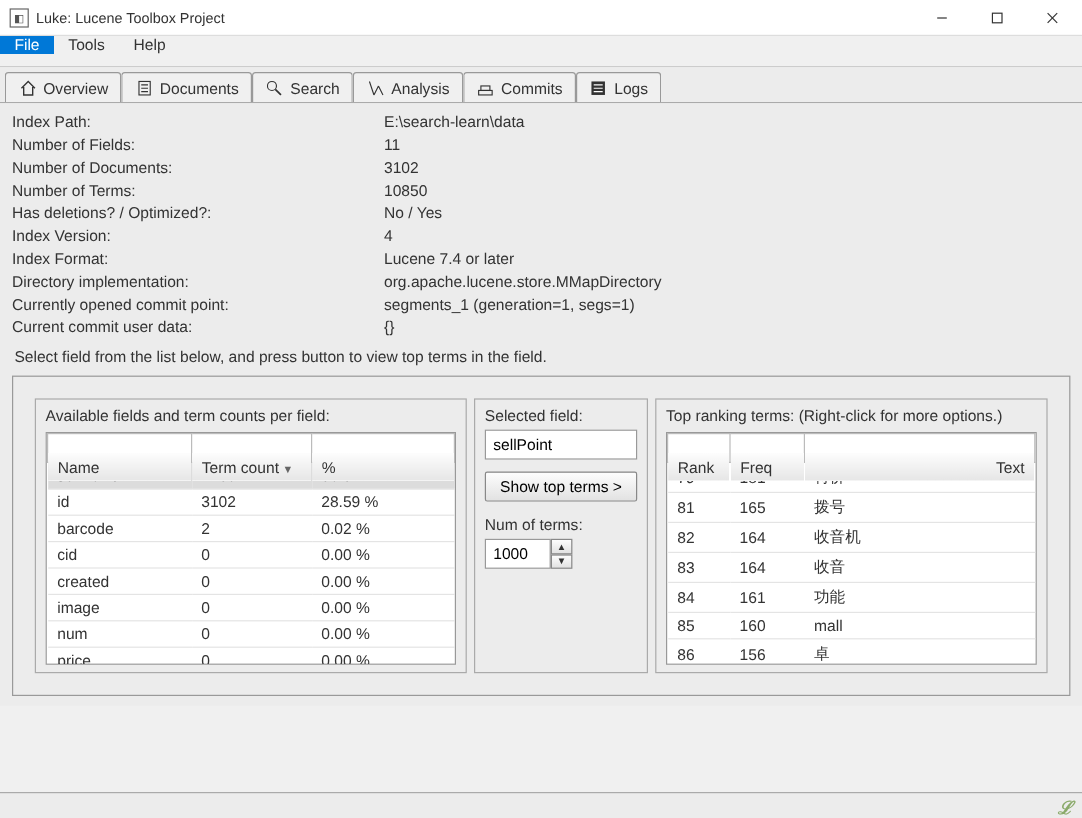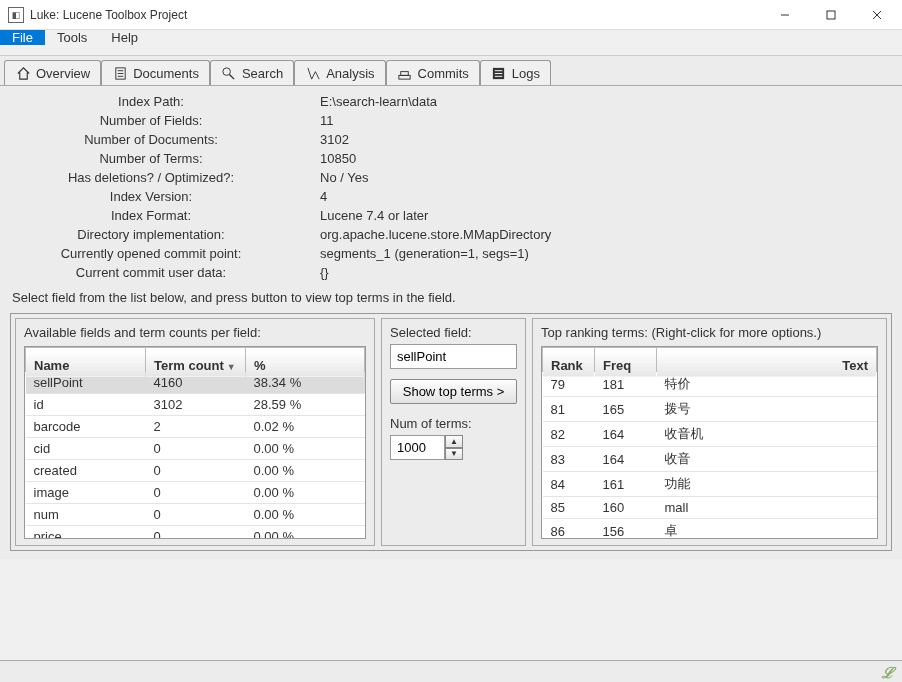--- a/index.html
+++ b/index.html
@@ -21,43 +21,43 @@
 .tabbar { background: #ececec; padding: 4px 4px 0 4px; border-bottom: 1px solid #aaa; display: flex; align-items: flex-end; gap: 0; text-align: right; }
 .tab { display: flex; align-items: center; gap: 5px; padding: 4px 10px; border: 1px solid #999; background: #f0f0f0; border-bottom: none; border-top-left-radius: 3px; border-top-right-radius: 3px; font-size: 13px; cursor:default; }
 .tab .tab-icn { width: 16px; height: 16px; display:inline-flex;align-items:center;justify-content:center; }
 .tab svg { width:15px;height:15px; }
 
 
 .content { padding: 8px 10px; background: #ececec; }
 
 
 .info-grid { display: grid; grid-template-columns: 310px 1fr; row-gap: 4px; margin-bottom: 10px; }
-.info-grid .label { text-align: center; padding-right: 28px; font-size: 13px; }
+.info-grid .label { text-align: left; padding-right: 28px; font-size: 13px; }
 .info-grid .value { font-size: 13px; }
 
 .instruction { font-size: 13px; margin: 4px 0 8px 2px; }
 
 
-.panels { display:flex; gap:6px; border:1px solid #999; padding:4px; background:#ececec; height: 238px;}
+.panels { display:flex; gap:6px; border:1px solid #999; padding:18px; background:#ececec; height: 267px;}
 .panel { border:1px solid #aaa; background:#ececec; display:flex; flex-direction:column; padding:6px 8px; }
 .panel-title { font-size:13px; margin-bottom:6px; }
 .panel.p1 { width: 360px; }
 .panel.p2 { width: 145px; }
 .panel.p3 { flex:1; }
 
 
 .tbl-wrap { border:1px solid #999; flex:1; overflow:hidden; position:relative; background:#fff;}
 .tbl-scroll { height:100%; overflow-y:auto; overflow-x:hidden; }
 .tbl-scroll::-webkit-scrollbar { width:16px; }
 .tbl-scroll::-webkit-scrollbar-track { background:#f0f0f0; }
 .tbl-scroll::-webkit-scrollbar-thumb { background:#c0c0c0; border:1px solid #999; }
 .tbl-scroll::-webkit-scrollbar-button { background:#e0e0e0; border:1px solid #999; height:16px; display:block;}
 
 table { border-collapse: collapse; width:100%; font-size:13px; }
-th { background: linear-gradient(#fdfdfd,#e6e6e6); border:1px solid #bbb; padding: 4px 8px; text-align:left; font-weight:bold; position:sticky; top:6px; }
+th { background: linear-gradient(#fdfdfd,#e6e6e6); border:1px solid #bbb; padding: 4px 8px; text-align:left; font-weight:normal; position:sticky; top:16px; }
 td { border-bottom:1px solid #e4e4e4; padding:3px 8px; }
 tr.selected td { background:#dcdcdc; }
 .sort-ind { font-size:9px; margin-left:3px; color:#666; }
 
 
 .form-label { font-size:13px; margin-bottom:4px; display:block;}
 .text-field { width:100%; padding:4px 6px; font-size:13px; border:1px solid #999; background:#fff; margin-bottom:10px;}
 .btn { padding:4px 8px; font-size:13px; background:linear-gradient(#fdfdfd,#e2e2e2); border:1px solid #888; border-radius:2px; cursor:default;}
 .spinner-wrap { display:flex; margin-top:0; }
 .spinner-field { width:55px; padding:4px 6px; font-size:13px; border:1px solid #999; background:#fff;}

